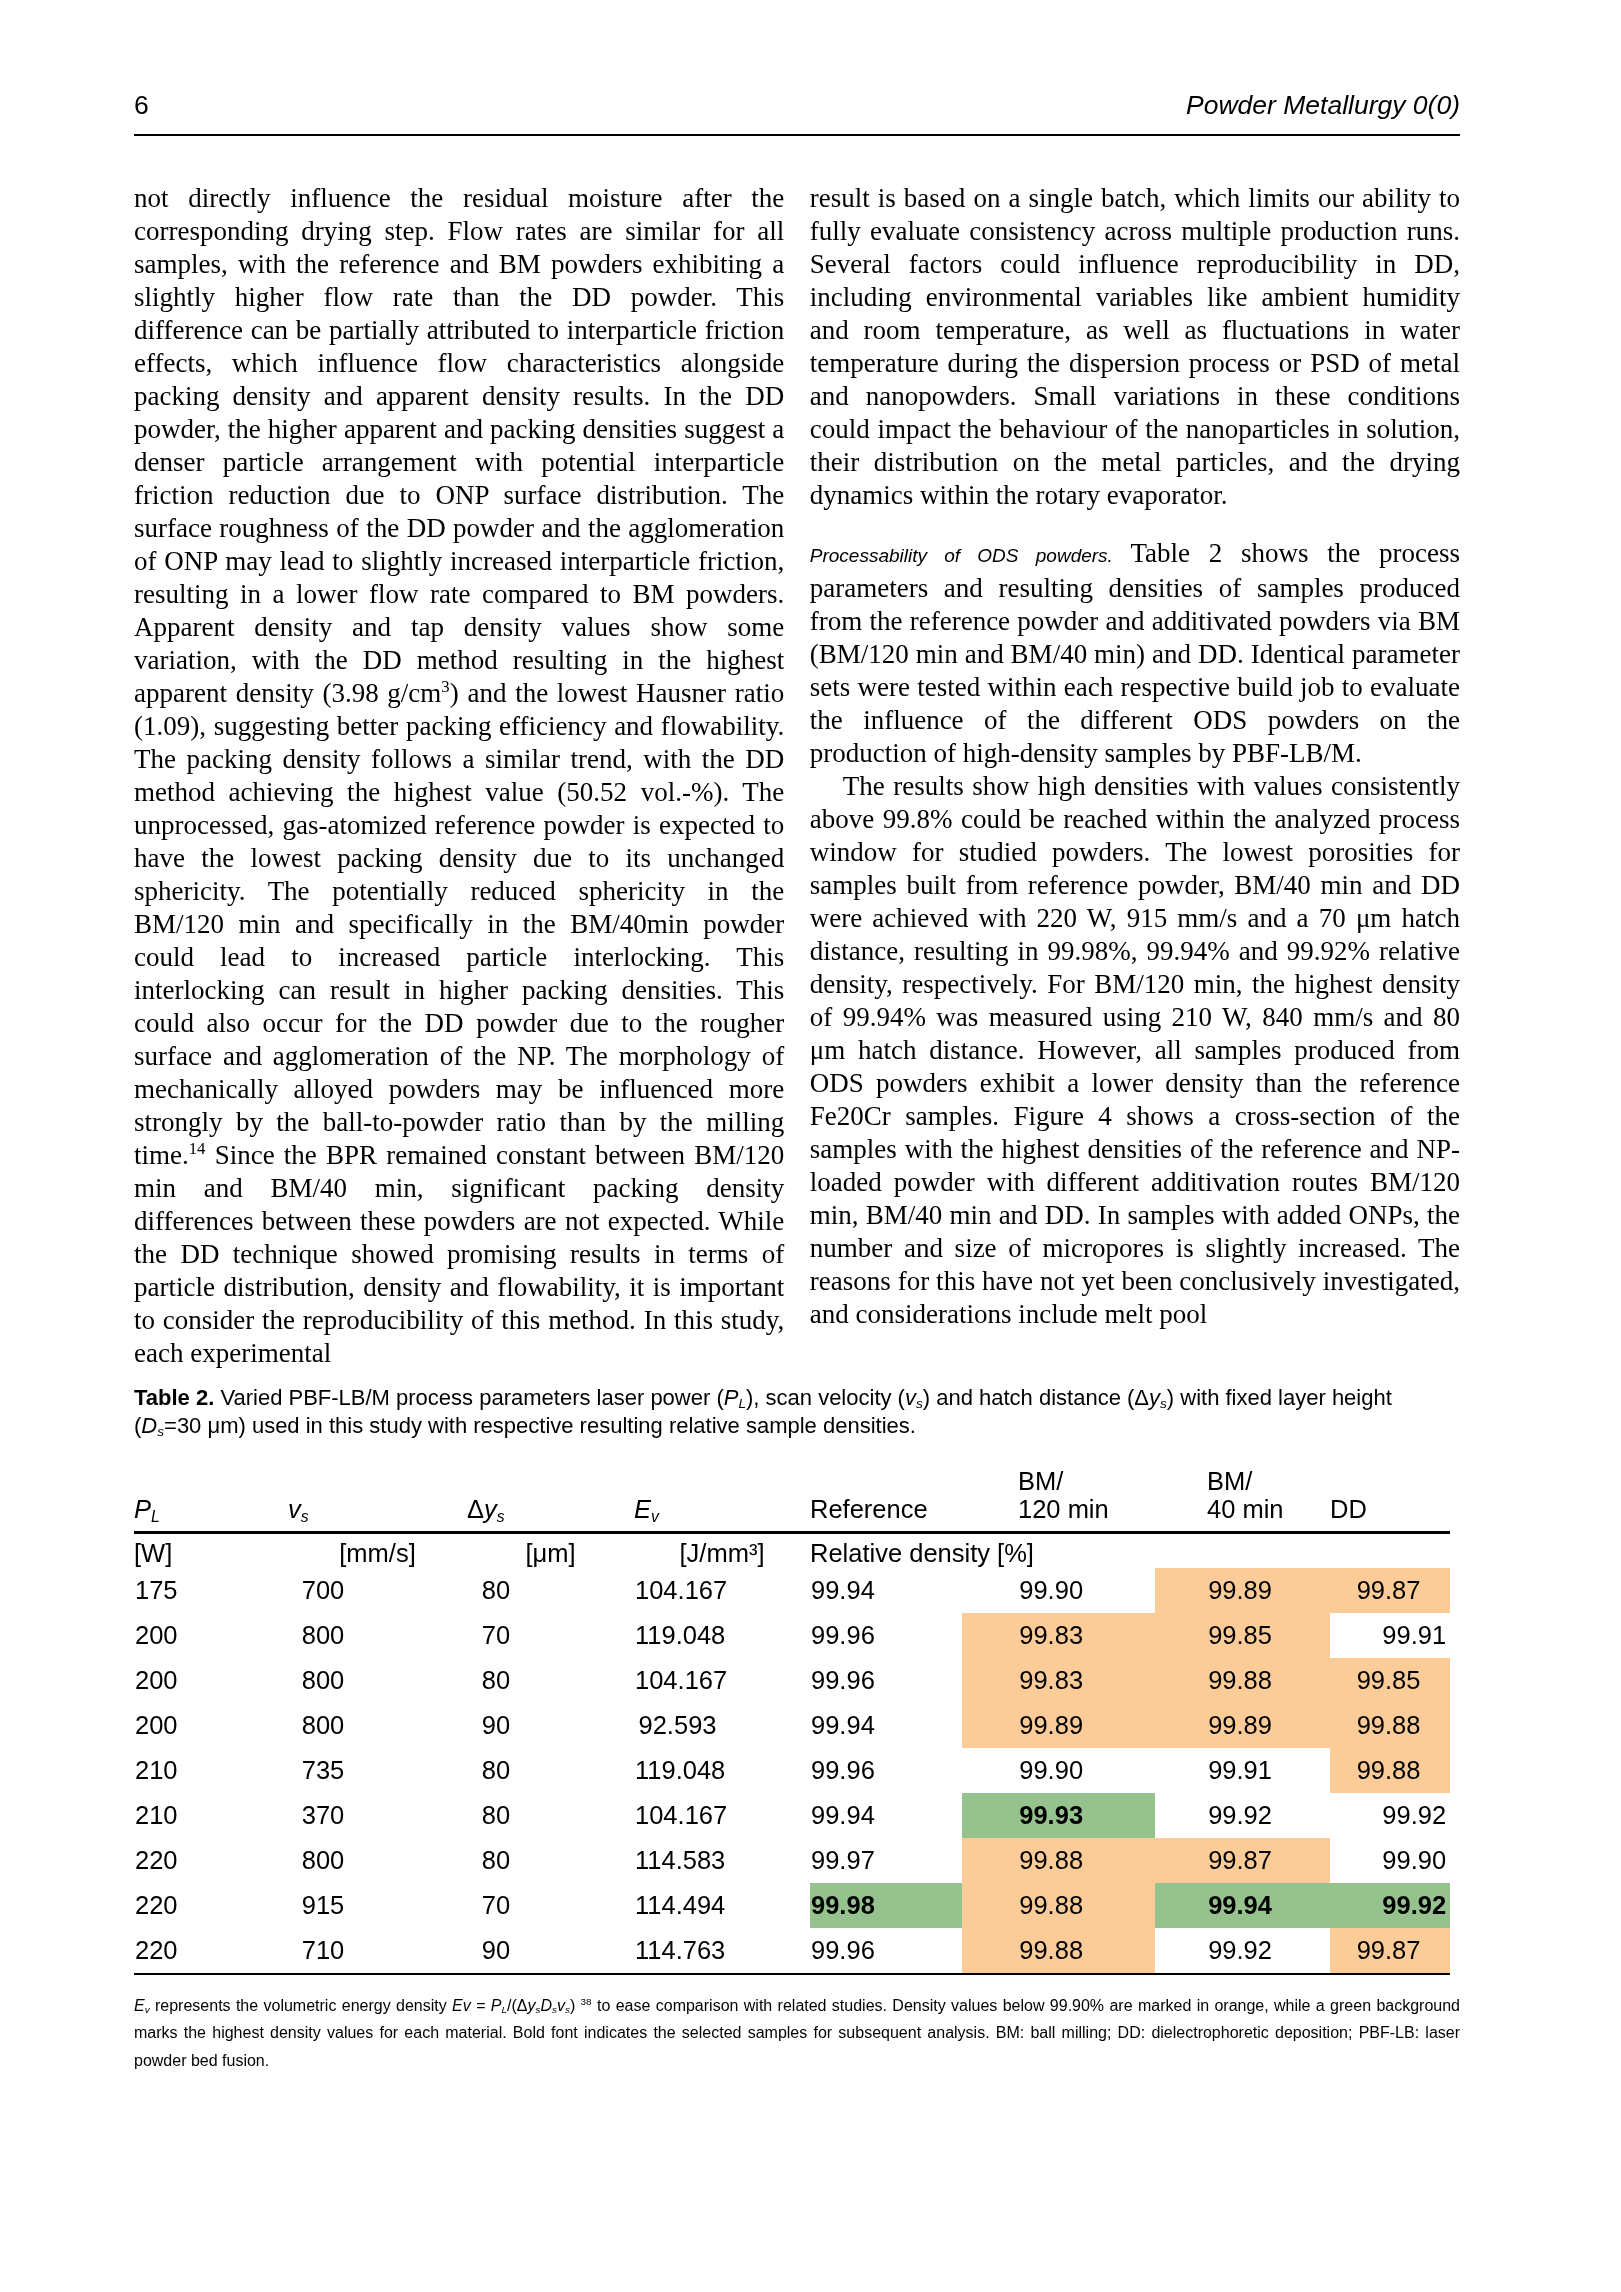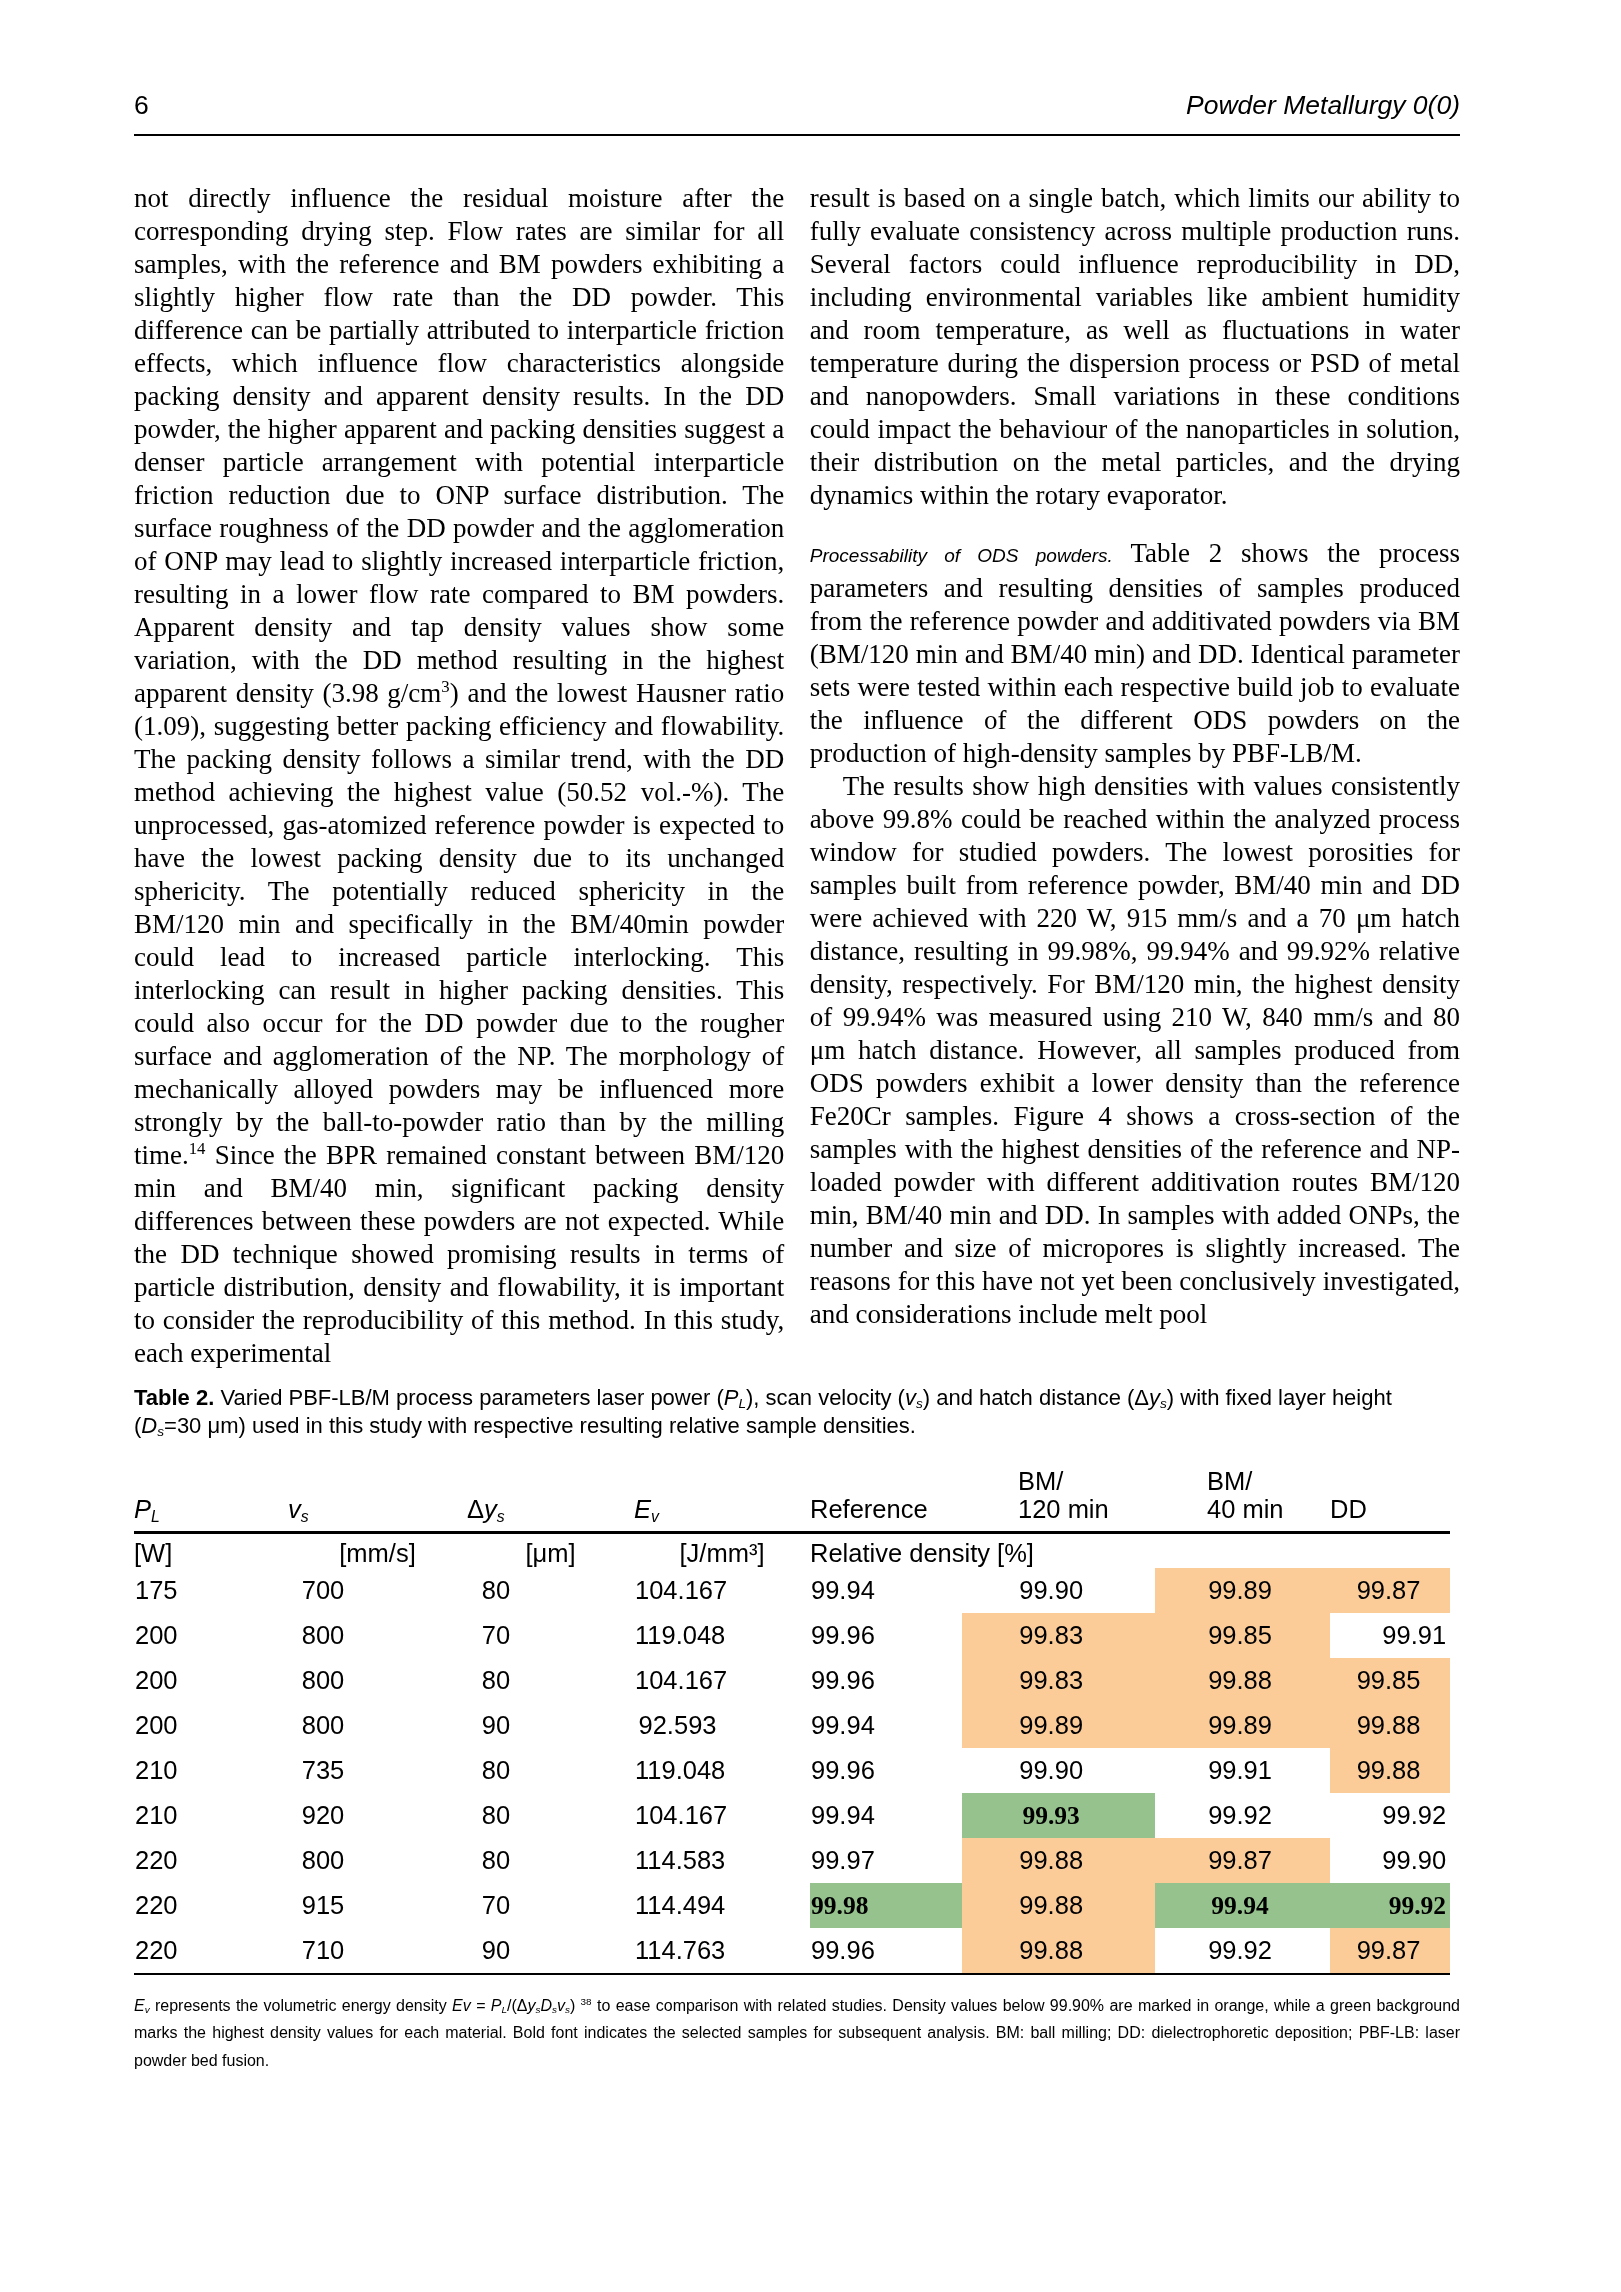--- a/index.html
+++ b/index.html
@@ -105,21 +105,21 @@
   td.c-bm120{text-align:center;padding-right:15.7px;}
   td.c-bm40{text-align:center;padding-right:5.9px;}
   td.c-dd{text-align:right;padding-right:3.9px;}
   tbody.data td{
     height:45px;
     padding-top:0;padding-bottom:0;
     line-height:1;
     vertical-align:middle;
   }
   td.orange{background:var(--c-orange);text-align:center;}
-  td.green{background:var(--c-green);font-family:Liberation Serif, serif;}
+  td.green{background:var(--c-green);}
   td.sel{font-weight:bold;}
   .tbl-footnote{
     font-family:"Liberation Sans",sans-serif;
     font-size:16px;
     line-height:27.4px;
     text-align:justify;
     margin-top:16.7px;
   }
 </style>
 </head>
@@ -229,21 +229,21 @@
               <td class="c-vs">735</td>
               <td class="c-dys">80</td>
               <td class="c-ev">119.048</td>
               <td class="c-ref">99.96</td>
               <td class="c-bm120">99.90</td>
               <td class="c-bm40">99.91</td>
               <td class="c-dd orange">99.88</td>
             </tr>
             <tr>
               <td class="c-pl">210</td>
-              <td class="c-vs">920</td>
+              <td class="c-vs">370</td>
               <td class="c-dys">80</td>
               <td class="c-ev">104.167</td>
               <td class="c-ref">99.94</td>
               <td class="c-bm120 green sel">99.93</td>
               <td class="c-bm40">99.92</td>
               <td class="c-dd">99.92</td>
             </tr>
             <tr>
               <td class="c-pl">220</td>
               <td class="c-vs">800</td>

